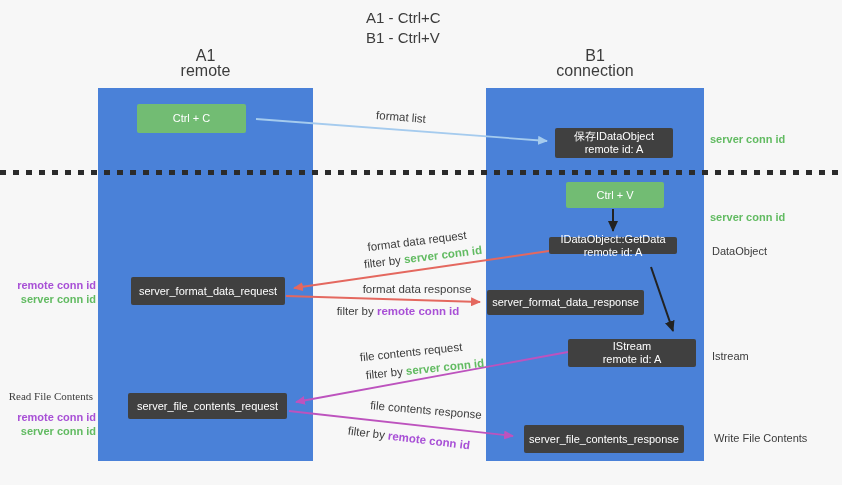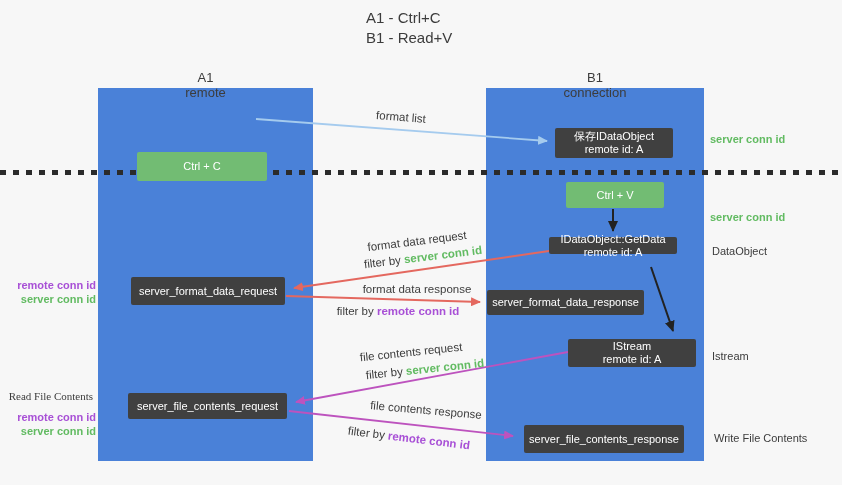--- a/index.html
+++ b/index.html
@@ -11,42 +11,42 @@
     -webkit-font-smoothing:antialiased;
   }
   .canvas{position:relative;width:842px;height:485px;}
 
   
   .lane{position:absolute;background:#4a81d8;top:88px;height:373px;}
   .lane-left{left:98px;width:215px;}
   .lane-right{left:486px;width:218px;}
 
   
-  .lane-header{position:absolute;top:70px;text-align:center;font-size:13px;line-height:15px;color:#3c3c3c;}
+  .lane-header{position:absolute;top:48px;text-align:center;font-size:16px;line-height:15px;color:#3c3c3c;}
   .lane-header.left{left:98px;width:215px;}
   .lane-header.right{left:486px;width:218px;}
 
   
   .title{position:absolute;left:366px;top:8px;font-size:15px;line-height:20px;color:#3c3c3c;}
 
   
   .dotted-line{
     position:absolute;left:0;top:170px;width:842px;height:5px;
     background:repeating-linear-gradient(90deg,#2b2b2b 0 6px,transparent 6px 13px);
   }
 
   
   .node{
     position:absolute;display:flex;flex-direction:column;align-items:center;justify-content:center;
     color:#fff;font-size:11px;line-height:13px;text-align:center;border-radius:2px;
   }
   .node.green{background:#72bc73;}
   .node.orange{background:#404040;}
 
-  .n-ctrl-c{left:137px;top:104px;width:130px;height:29px;margin-top:48px;}
+  .n-ctrl-c{left:137px;top:104px;width:109px;height:29px;}
   .n-save-obj{left:555px;top:128px;width:118px;height:30px;}
   .n-ctrl-v{left:566px;top:182px;width:98px;height:26px;}
   .n-getdata{left:549px;top:237px;width:128px;height:17px;}
   .n-fmt-req{left:131px;top:277px;width:154px;height:28px;}
   .n-fmt-resp{left:487px;top:290px;width:157px;height:25px;}
   .n-istream{left:568px;top:339px;width:128px;height:28px;}
   .n-file-req{left:128px;top:393px;width:159px;height:26px;}
   .n-file-resp{left:524px;top:425px;width:160px;height:28px;}
 
   
@@ -69,21 +69,21 @@
 </head>
 <body>
 
 <div class="canvas">
 
   <div class="lane lane-left"></div>
   <div class="lane lane-right"></div>
 
   <div class="title">
     <div>A1 - Ctrl+C</div>
-    <div>B1 - Read+V</div>
+    <div>B1 - Ctrl+V</div>
   </div>
 
   <div class="lane-header left">
     <div>A1</div>
     <div>remote</div>
   </div>
   <div class="lane-header right">
     <div>B1</div>
     <div>connection</div>
   </div>

